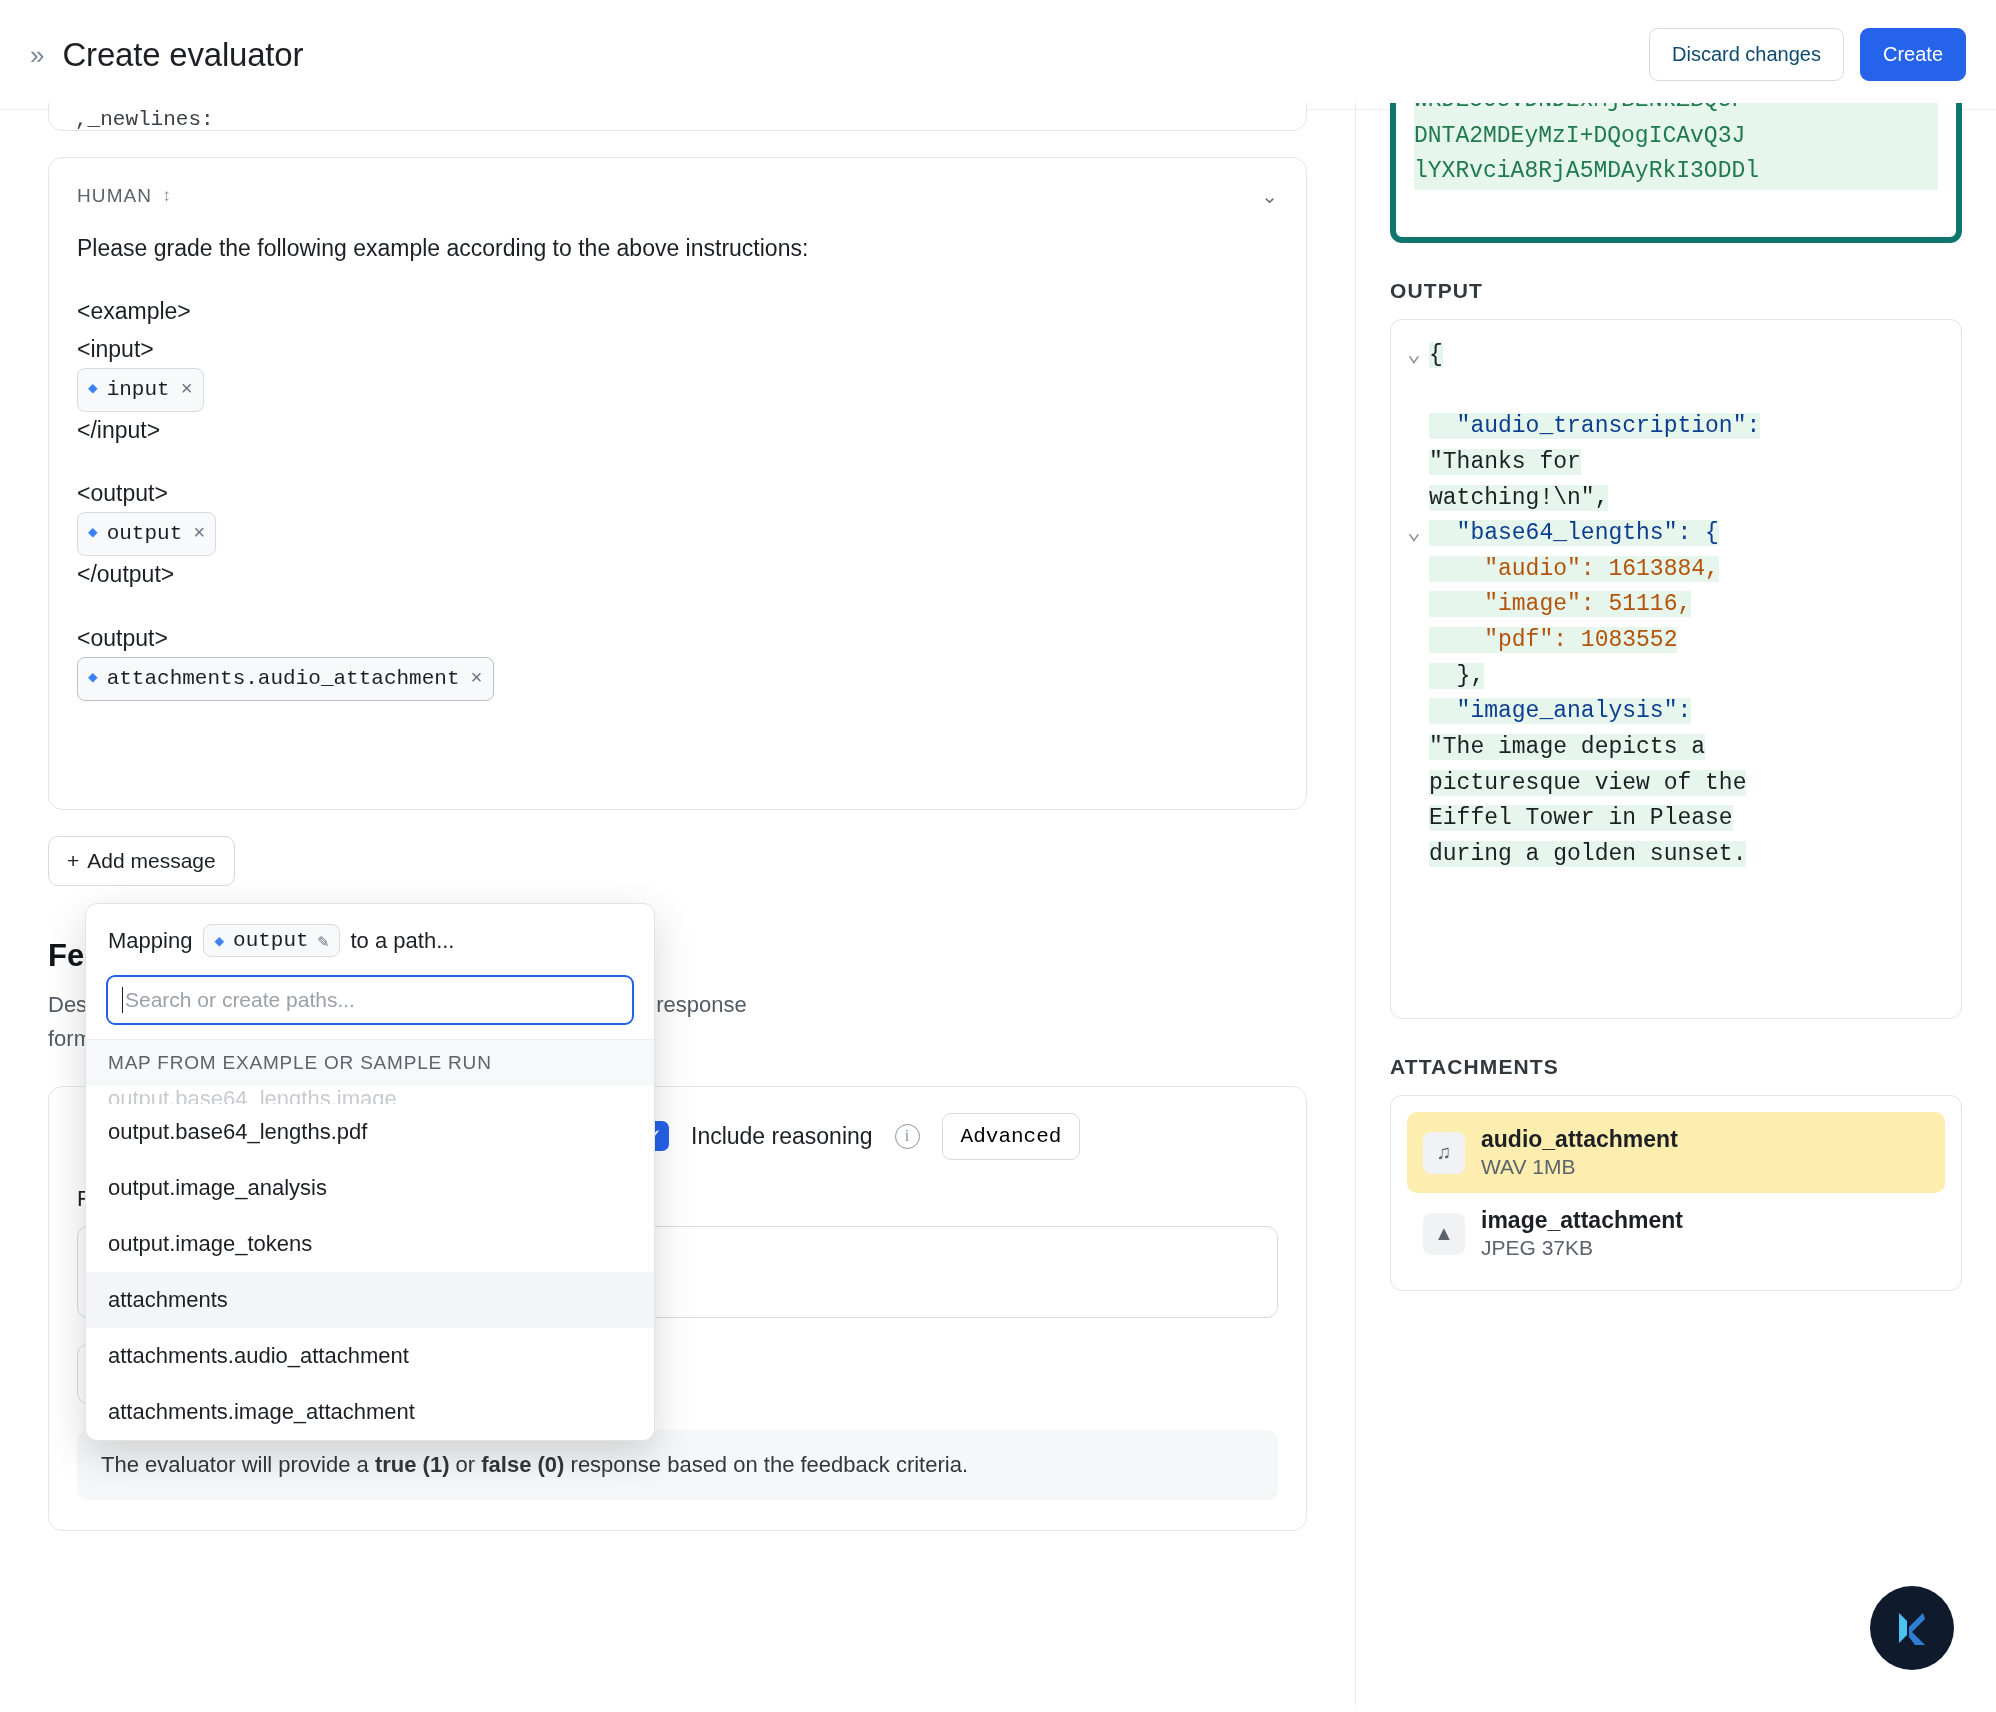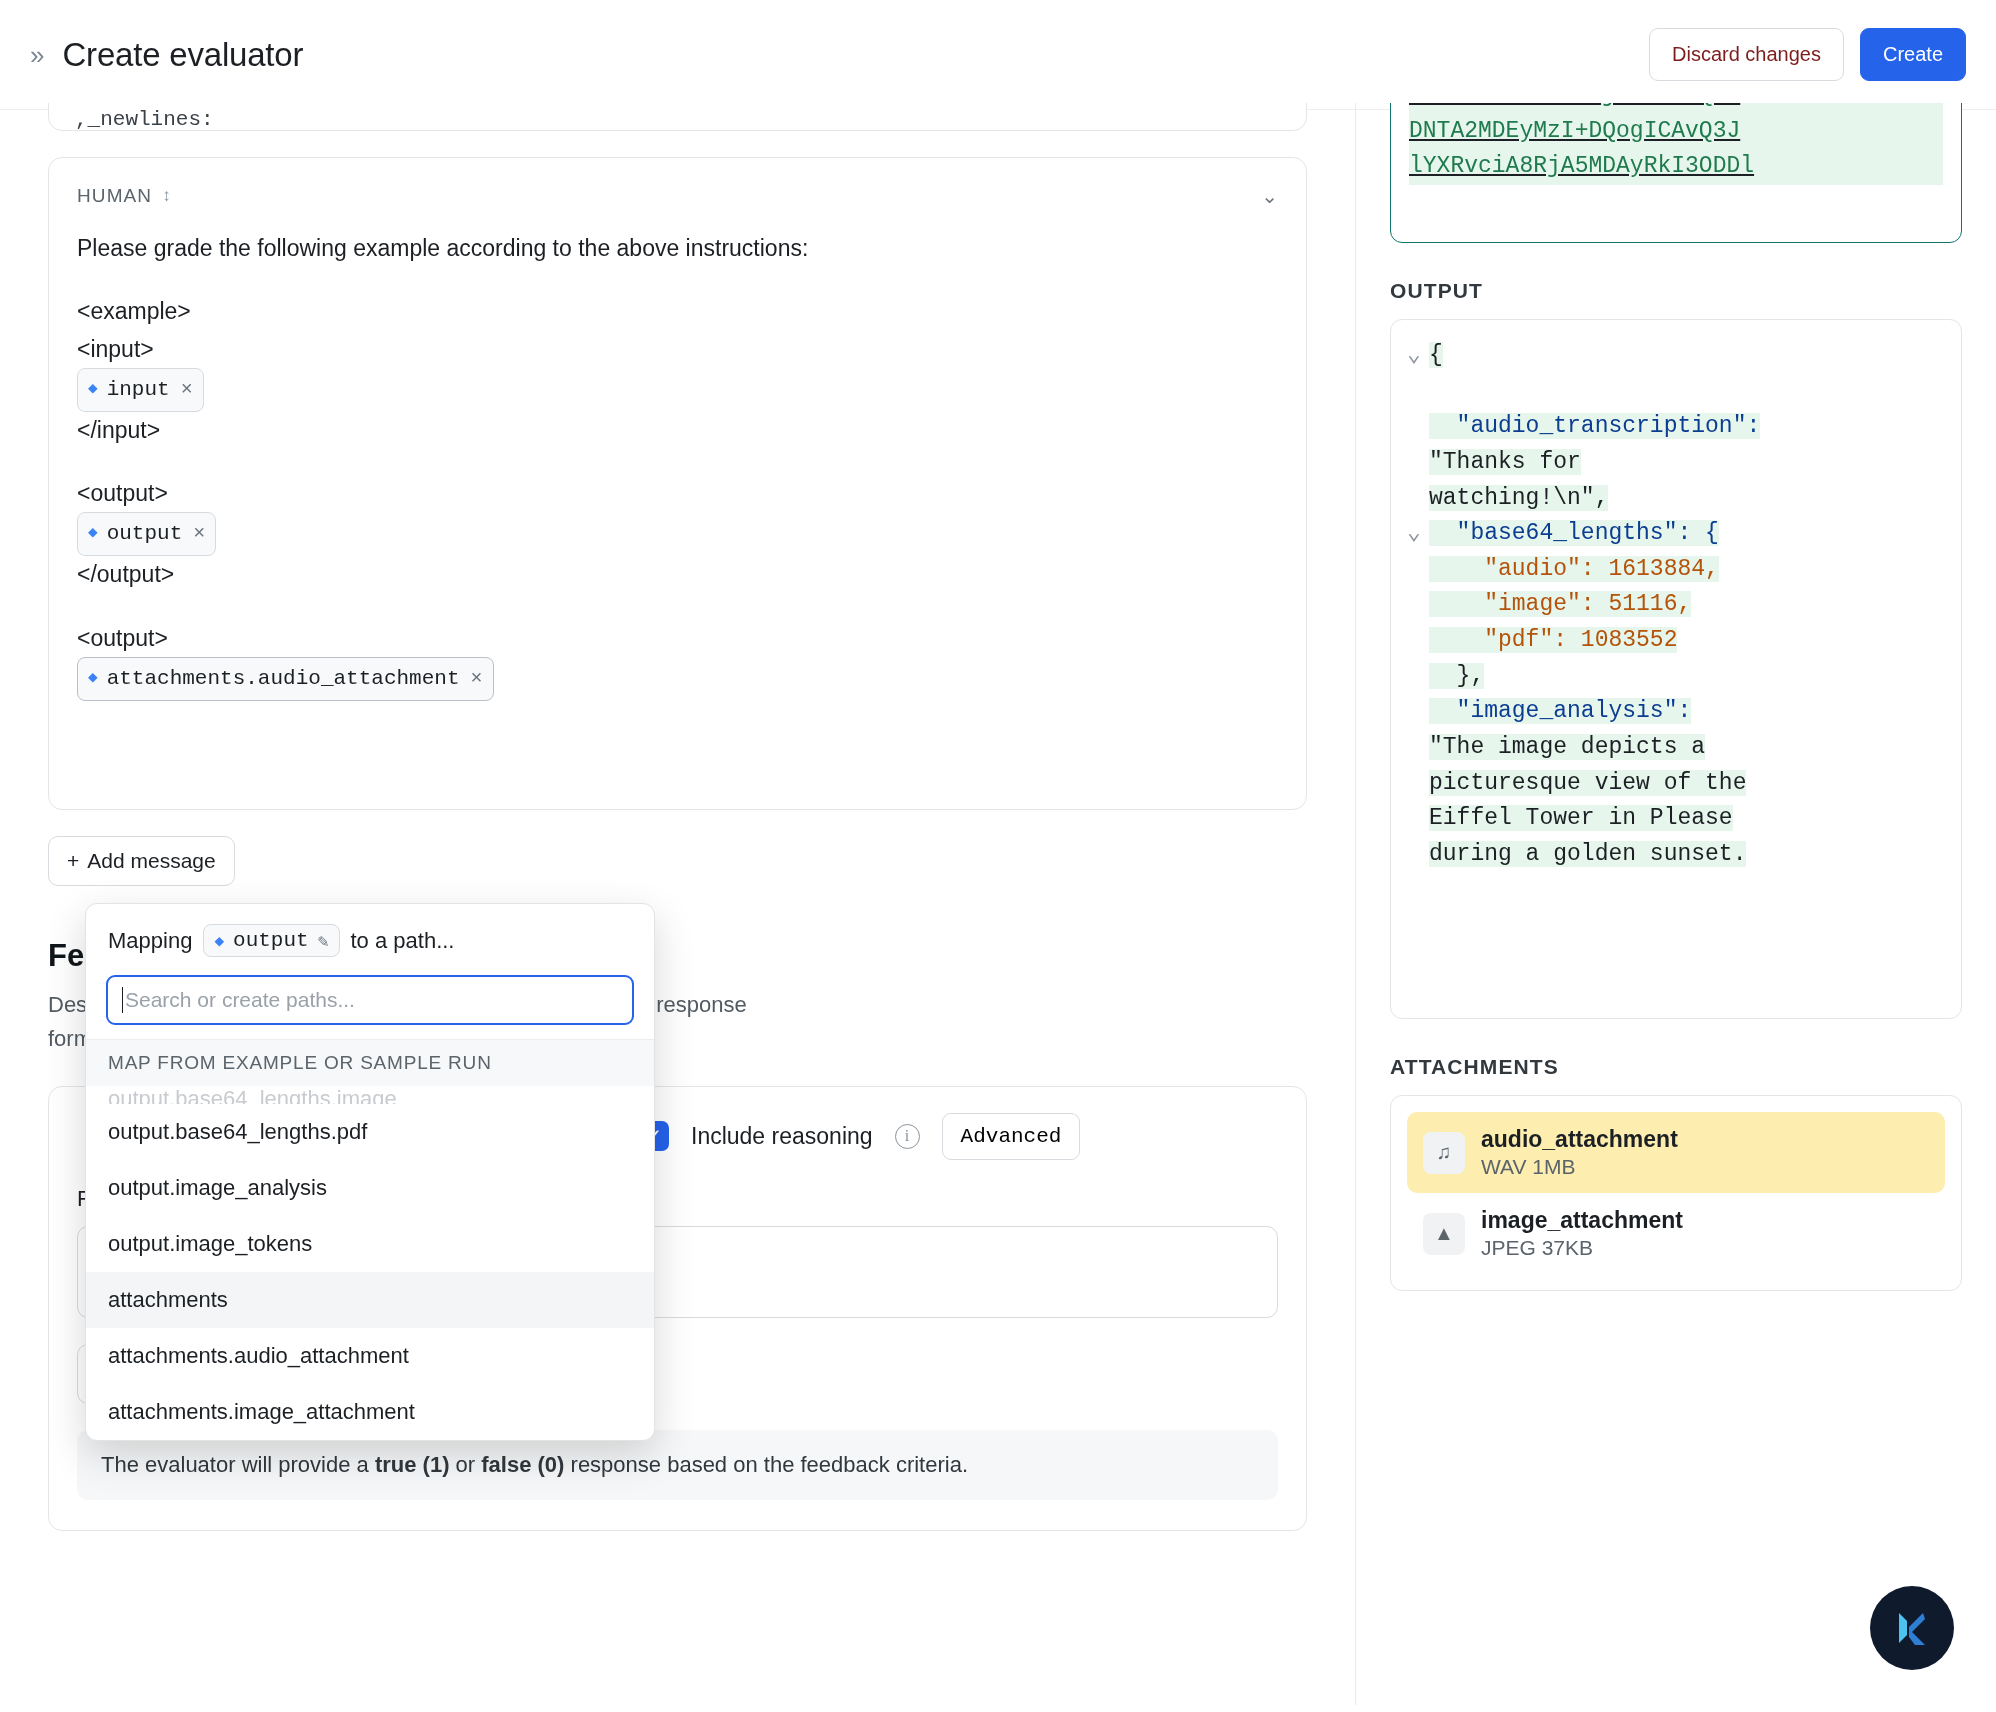--- a/index.html
+++ b/index.html
@@ -22,21 +22,21 @@
     border-bottom: 1px solid #eceef0;
   }
   .chev-collapse {
     font-size: 26px; color: #7b8794; margin-right: 18px; cursor: pointer;
     line-height: 1;
   }
   .page-title { font-size: 33px; font-weight: 400; color: #1c2024; letter-spacing: -0.2px; }
   .header-right { margin-left: auto; display: flex; align-items: center; gap: 16px; }
   .btn {
     border-radius: 9px; font-size: 20px; padding: 14px 22px; cursor: pointer;
-    border: 1px solid #d7dbdf; background: #fff; color: #7f1d1d;
+    border: 1px solid #d7dbdf; background: #fff; color: #0c4a6e;
     font-family: "Liberation Sans", sans-serif;
   }
   .btn-primary { background: #2563eb; border-color: #2563eb; color: #fff; }
 
   
   .body { position: absolute; top: 103px; left: 0; width: 1716px; height: 1602px; }
   .left-pane {
     position: absolute; left: 0; top: 0; width: 1355px; height: 1602px;
     overflow: hidden; padding: 0 48px;
   }
@@ -143,23 +143,23 @@
     padding: 12px 22px; font-size: 19px; letter-spacing: .8px; color: #5b636b;
     background: #f7f8f9; border-top: 1px solid #eceef0;
   }
   .dd-list { max-height: 400px; overflow: hidden; }
   .dd-item { padding: 15px 22px; font-size: 22px; color: #1c2024; cursor: pointer; }
   .dd-item.cut { color: #c8ccd0; padding-top: 0; height: 18px; overflow: hidden; }
   .dd-item.active { background: #f4f5f6; }
 
   
   .code-box {
-    border: 1px solid #0f766e; border-radius: 12px; background: #fff;
+    border: 6px solid #0f766e; border-radius: 12px; background: #fff;
     padding: 14px 18px; font-family: "Liberation Mono", monospace;
-    font-size: 23px; line-height: 1.55; overflow: hidden; text-decoration: underline;
+    font-size: 23px; line-height: 1.55; overflow: hidden;
   }
   .b64 { color: #1f7a4d; background: #e6f6ec; display: block; white-space: pre; }
   .rp-label { margin-top: 36px; font-size: 21px; letter-spacing: 1.1px; color: #31383e; font-weight: 700; }
   .json-box {
     margin-top: 16px; border: 1px solid #e3e5e8; border-radius: 12px; background: #fff;
     padding: 18px 16px; font-family: "Liberation Mono", monospace; font-size: 23px;
     line-height: 1.55; height: 700px; overflow: hidden; position: relative;
   }
   .jline { white-space: pre; }
   .jkey { color: #0b3d91; background: #e6f6ec; }

